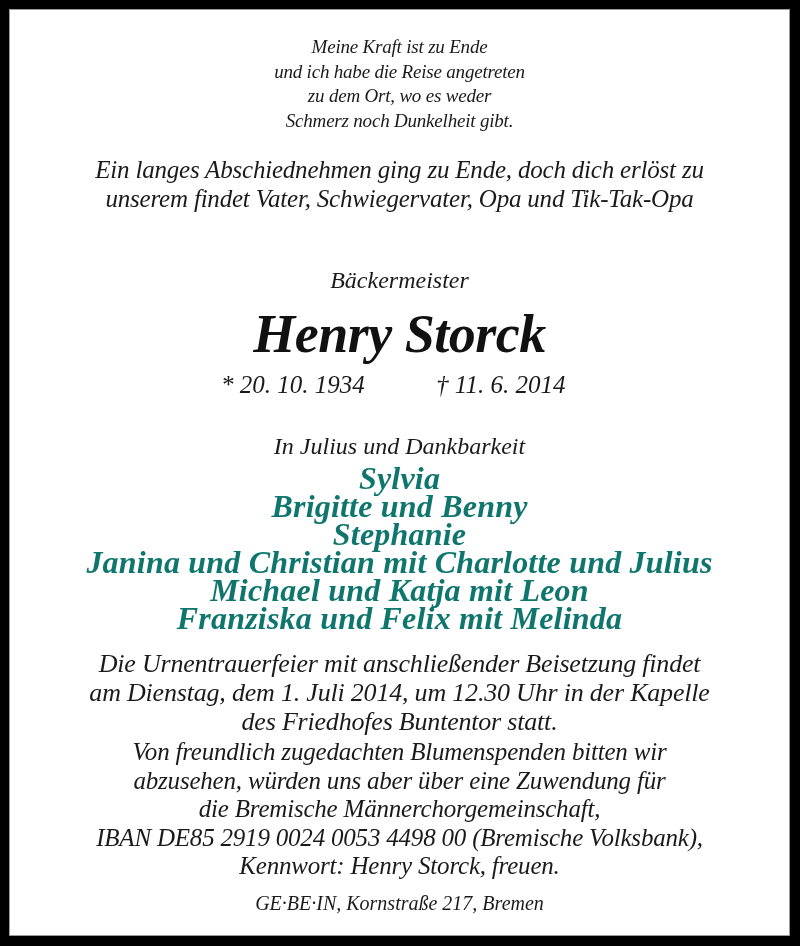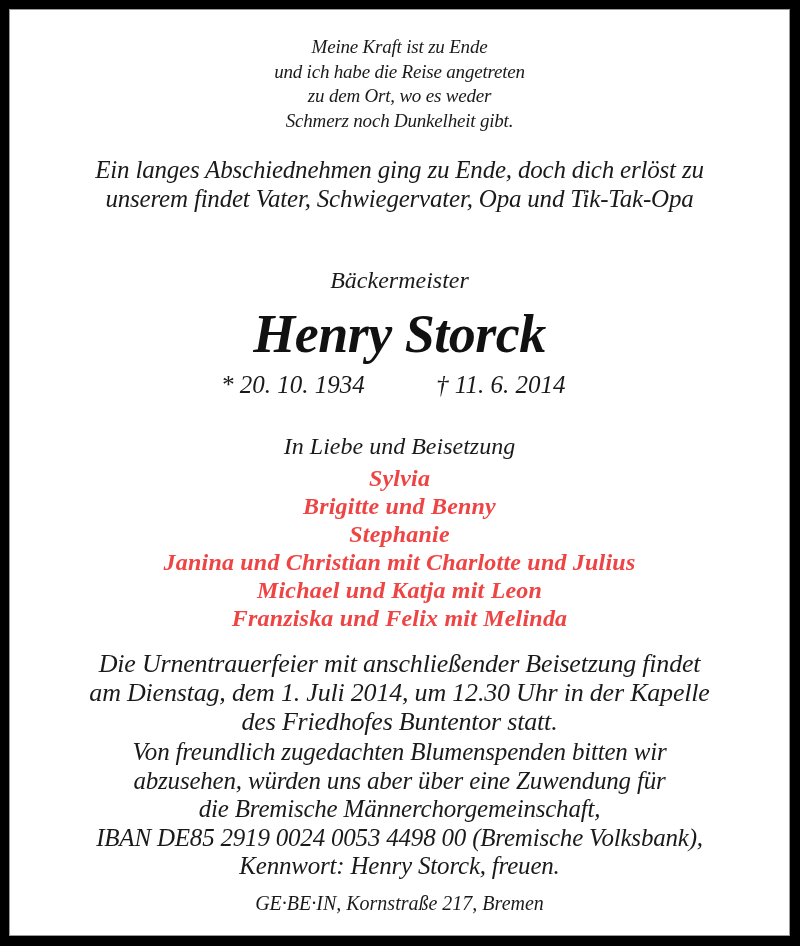--- a/index.html
+++ b/index.html
@@ -28,22 +28,22 @@
     .title-role { top: 257px; font-size: 24px; line-height: 28px; }
     .name {
       top: 285px; font-size: 54px; line-height: 80px;
       font-weight: bold; letter-spacing: -0.5px; color: #111;
     }
     .dates { top: 361px; font-size: 25px; line-height: 30px; }
     .dates .birth { position: absolute; left: 212px; }
     .dates .death { position: absolute; left: 427px; }
     .dedication { top: 423px; font-size: 24px; line-height: 28px; }
     .family {
-      top: 455px; font-size: 24px; line-height: 28px;
-      font-weight: bold; letter-spacing: 0.2px; color: #ef4444;
+      top: 455px; font-size: 32px; line-height: 28px;
+      font-weight: bold; letter-spacing: 0.2px; color: #0f766e;
     }
     .ceremony { top: 640px; font-size: 26px; line-height: 29px; letter-spacing: -0.2px; }
     .donation { top: 729px; font-size: 25px; line-height: 28.5px; letter-spacing: -0.2px; }
     .footer { top: 882px; font-size: 20px; line-height: 24px; }
   </style>
 </head>
 <body>
 
 <div class="card">
 
@@ -61,21 +61,21 @@
 
   <div class="block title-role">Bäckermeister</div>
 
   <div class="block name">Henry Storck</div>
 
   <div class="block dates">
     <span class="birth">* 20. 10. 1934</span>
     <span class="death">† 11. 6. 2014</span>
   </div>
 
-  <div class="block dedication">In Liebe und Beisetzung</div>
+  <div class="block dedication">In Julius und Dankbarkeit</div>
 
   <div class="block family">
     <span class="line">Sylvia</span>
     <span class="line">Brigitte und Benny</span>
     <span class="line">Stephanie</span>
     <span class="line">Janina und Christian mit Charlotte und Julius</span>
     <span class="line">Michael und Katja mit Leon</span>
     <span class="line">Franziska und Felix mit Melinda</span>
   </div>
 

